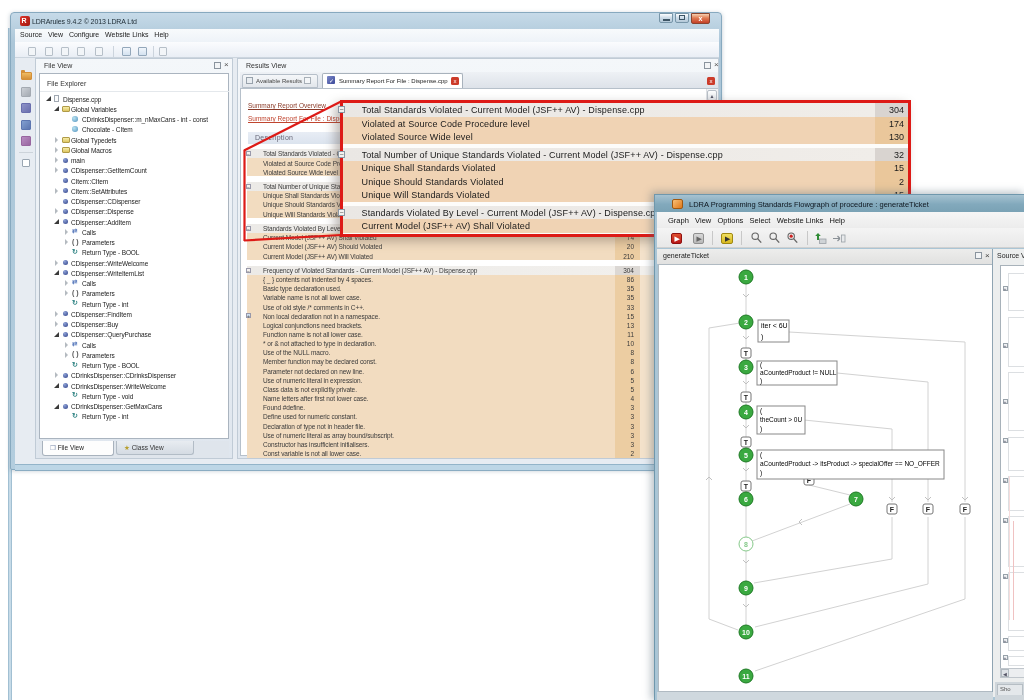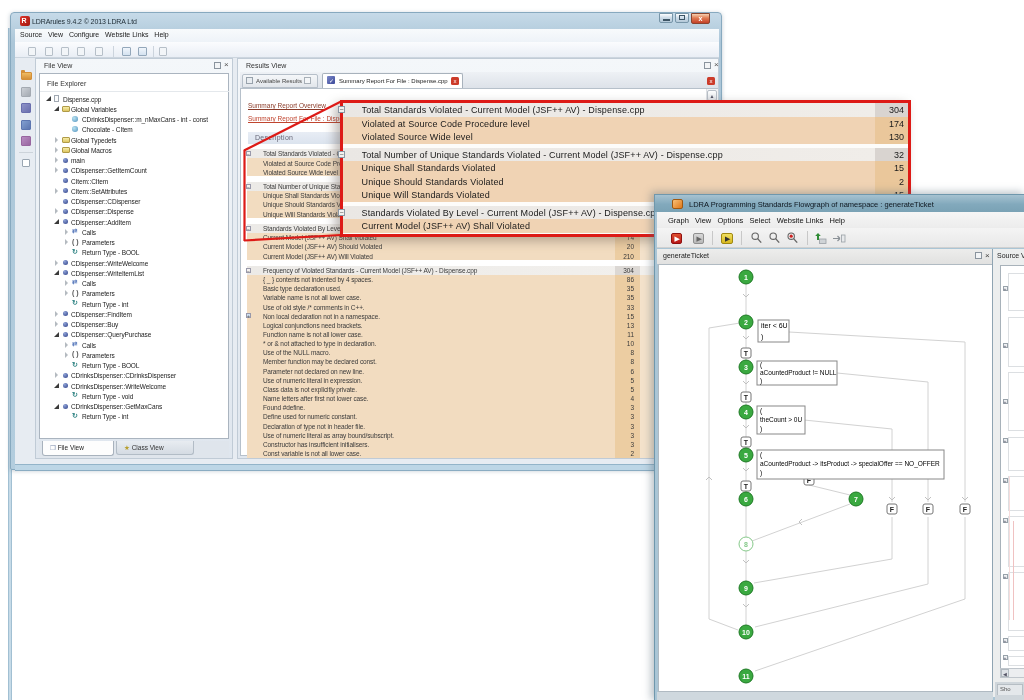--- a/index.html
+++ b/index.html
@@ -313,21 +313,21 @@
 <svg class="a" style="left:0;top:0;pointer-events:none" width="1024" height="700" viewBox="0 0 1024 700">
   <line x1="244.5" y1="150" x2="244.5" y2="241" stroke="#dd1a16" stroke-width="2.2"></line>
   <line x1="244" y1="150.5" x2="341" y2="101.5" stroke="#dd1a16" stroke-width="2.2"></line>
   <line x1="244" y1="240.5" x2="341" y2="235" stroke="#dd1a16" stroke-width="2.2"></line>
 </svg>
 
 <div class="a" style="left:654px;top:194px;width:372px;height:508px;border:1px solid #6f97ac;background:#aac5d5;box-shadow:-3px -2px 8px rgba(80,100,115,.4)">
 
   <div class="a" style="left:0;top:0;width:370px;height:17px;background:linear-gradient(#a6c2d1,#82a9bc 55%,#7aa2b5)"></div>
   <div class="a" style="left:17px;top:3.5px;width:11px;height:10px;background:linear-gradient(135deg,#f8c078,#e07818);border:1px solid #a05810;border-radius:2px"></div>
-  <div class="a tx" style="left:34px;top:4.5px;font-size:7.5px;color:#101820">LDRA Programming Standards Flowgraph of namespace : generateTicket</div>
+  <div class="a tx" style="left:34px;top:4.5px;font-size:7.5px;color:#101820">LDRA Programming Standards Flowgraph of procedure : generateTicket</div>
 
   <div class="a" style="left:2px;top:17px;width:368px;height:16px;background:linear-gradient(#f6f6f6,#ececec)"></div>
   <div class="a tx" style="left:13px;top:21px;font-size:7.5px;color:#111">Graph&nbsp;&nbsp;&nbsp;View&nbsp;&nbsp;&nbsp;Options&nbsp;&nbsp;&nbsp;Select&nbsp;&nbsp;&nbsp;Website Links&nbsp;&nbsp;&nbsp;Help</div>
 
   <div class="a" style="left:2px;top:33px;width:368px;height:20px;background:linear-gradient(#f4f4f4,#e8e8e8);border-bottom:1px solid #d0d0d0"></div>
   <div class="a" style="left:16px;top:38px;width:11px;height:11px;background:linear-gradient(#e05030,#b81818);border:1px solid #901010;border-radius:2px"></div>
   <div class="a tx" style="left:19.5px;top:39.5px;font-size:7px;color:#fff">▶</div>
   <div class="a" style="left:38px;top:38px;width:11px;height:11px;background:linear-gradient(#d8d8d8,#b8b8b8);border:1px solid #909090;border-radius:2px"></div>
   <div class="a tx" style="left:41.5px;top:39.5px;font-size:7px;color:#666">▶</div>
   <div class="a" style="left:57px;top:36px;width:1px;height:14px;background:#c8c8c8"></div>

